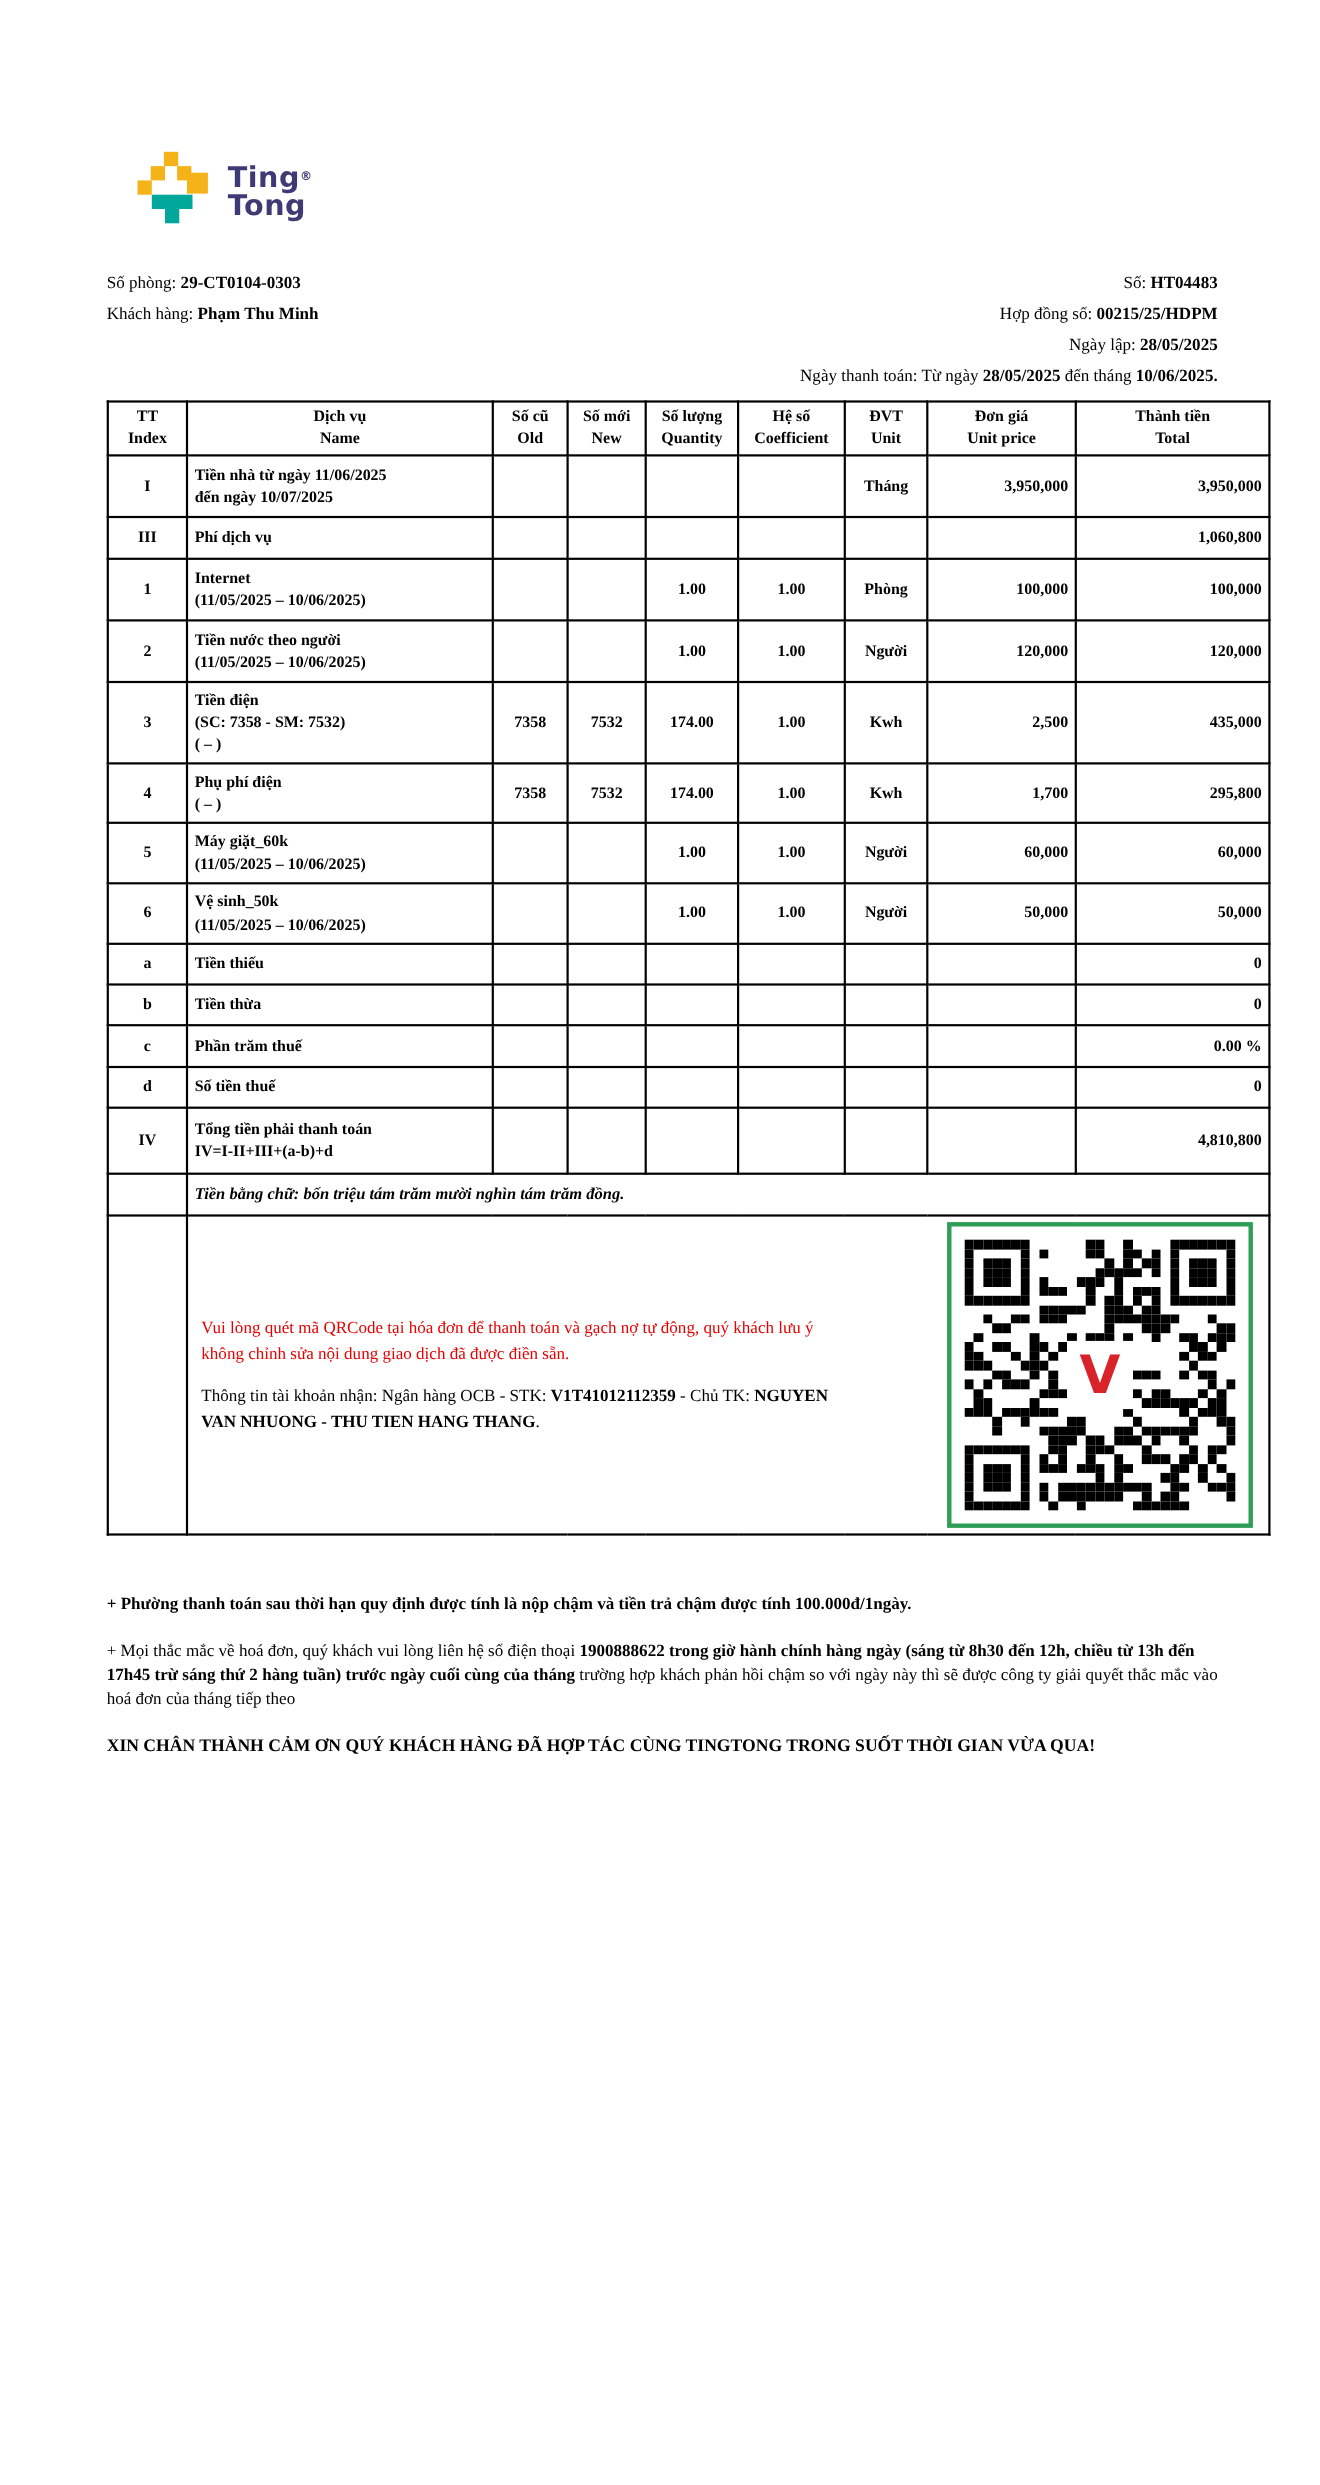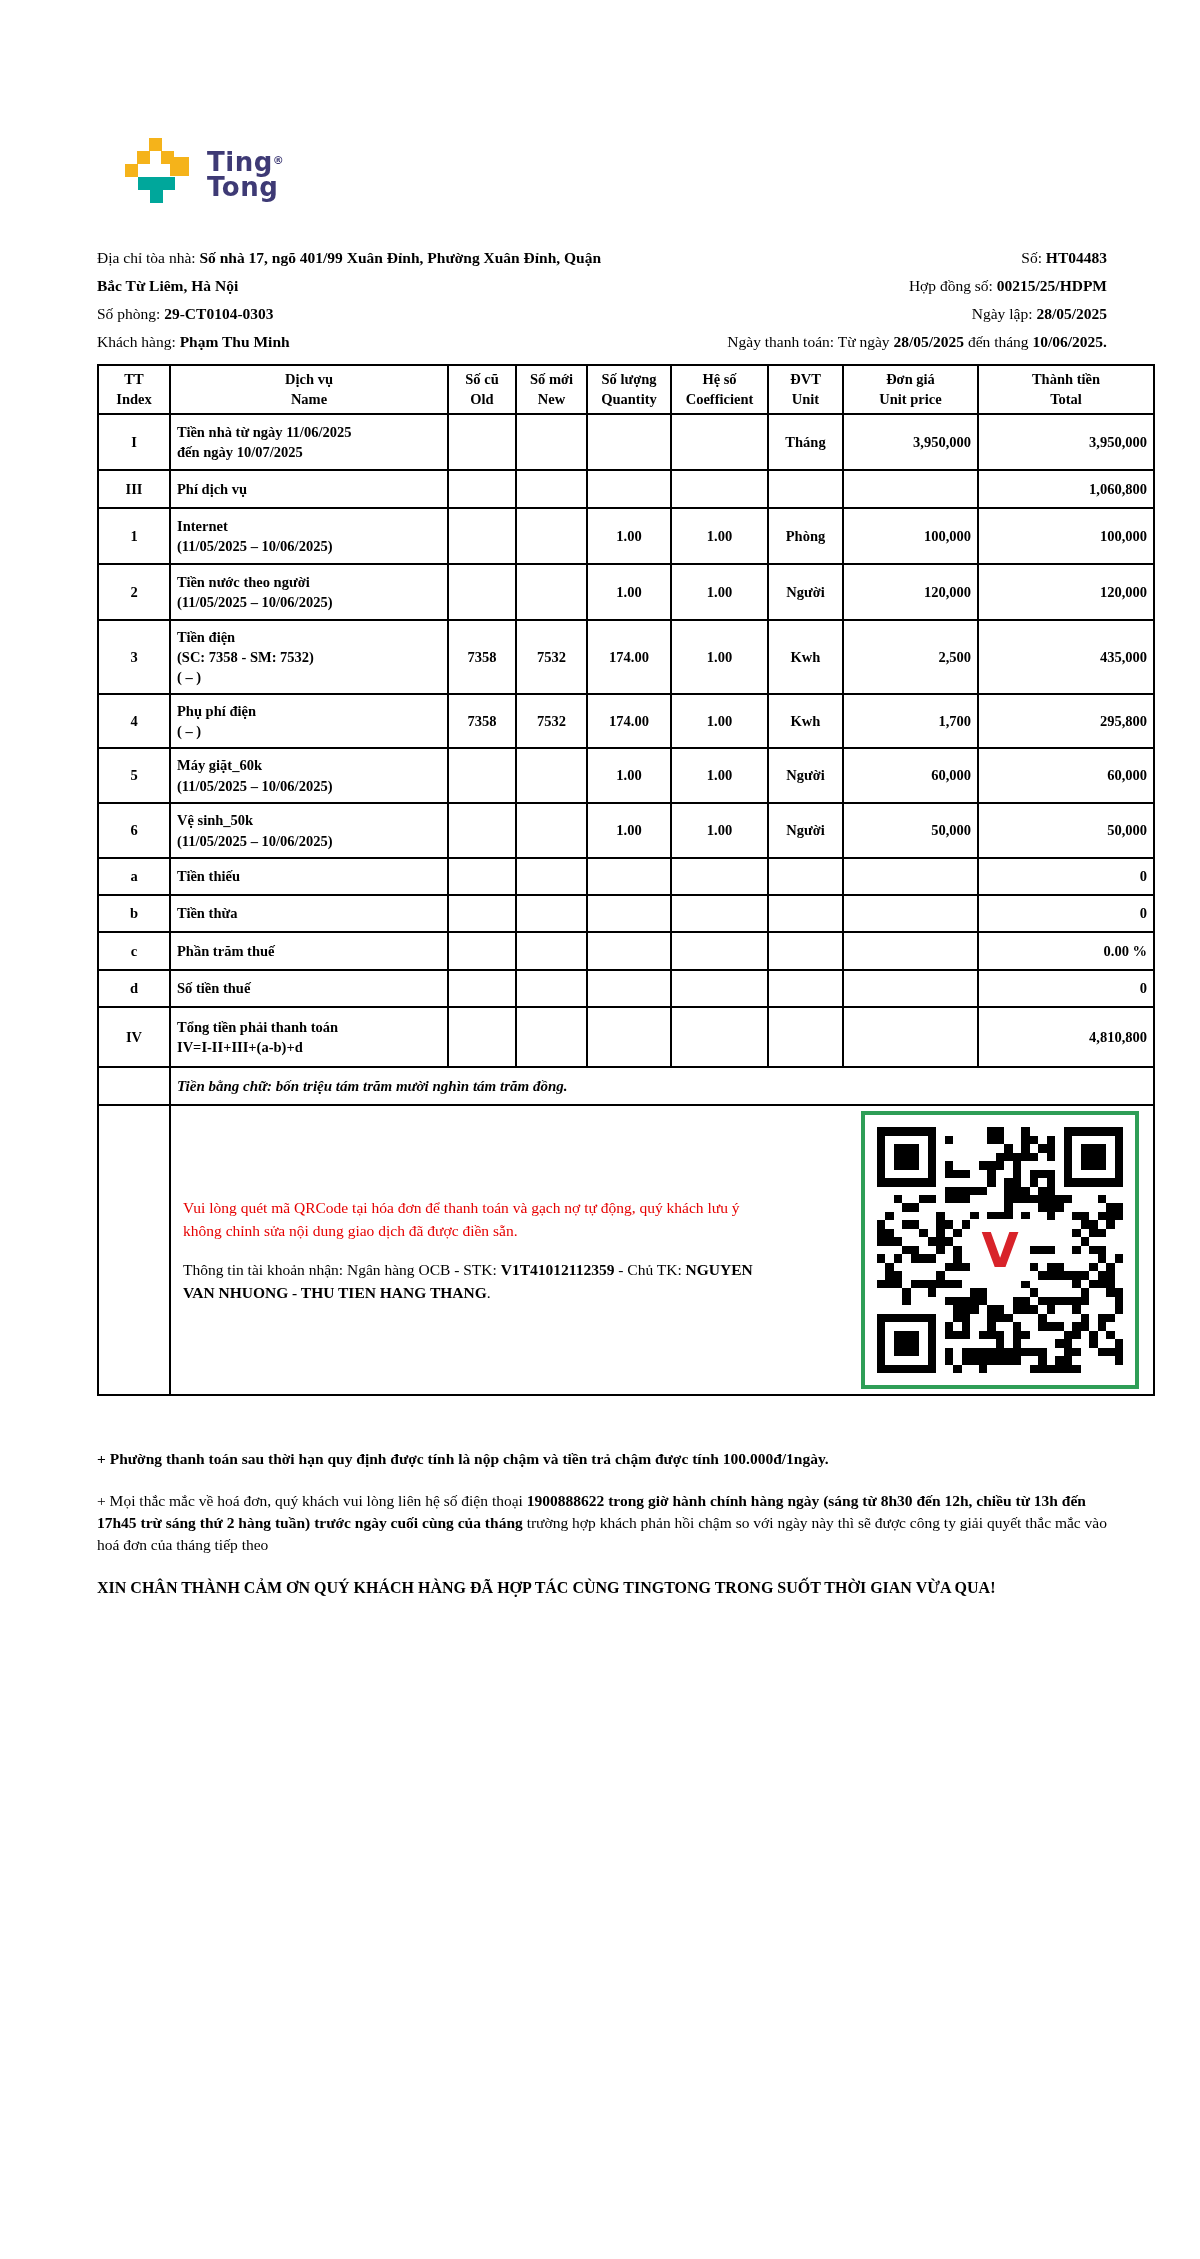--- a/index.html
+++ b/index.html
@@ -92,21 +92,20 @@
         </div>
         <div class="logo-text">
           <div><span>Ting</span><span class="reg">®</span></div>
           <div>Tong</div>
         </div>
       </div>
     </div>
 
     <div class="info-row">
       <div class="info-left">
-        <div><span>Địa chỉ tòa nhà: </span><b>Số nhà  17, ngõ 401/99 Xuân Đỉnh, Phường Xuân Đỉnh, Quận Bắc Từ Liêm, Hà Nội</b></div>
         <div><span>Số phòng: </span><b>29-CT0104-0303</b></div>
         <div><span>Khách hàng: </span><b>Phạm Thu Minh</b></div>
       </div>
       <div class="info-right">
         <div><span>Số: </span><b>HT04483</b></div>
         <div><span>Hợp đồng số: </span><b>00215/25/HDPM</b></div>
         <div><span>Ngày lập: </span><b>28/05/2025</b></div>
         <div><span>Ngày thanh toán: Từ ngày </span><b>28/05/2025</b><span> đến tháng </span><b>10/06/2025.</b></div>
       </div>
     </div>

